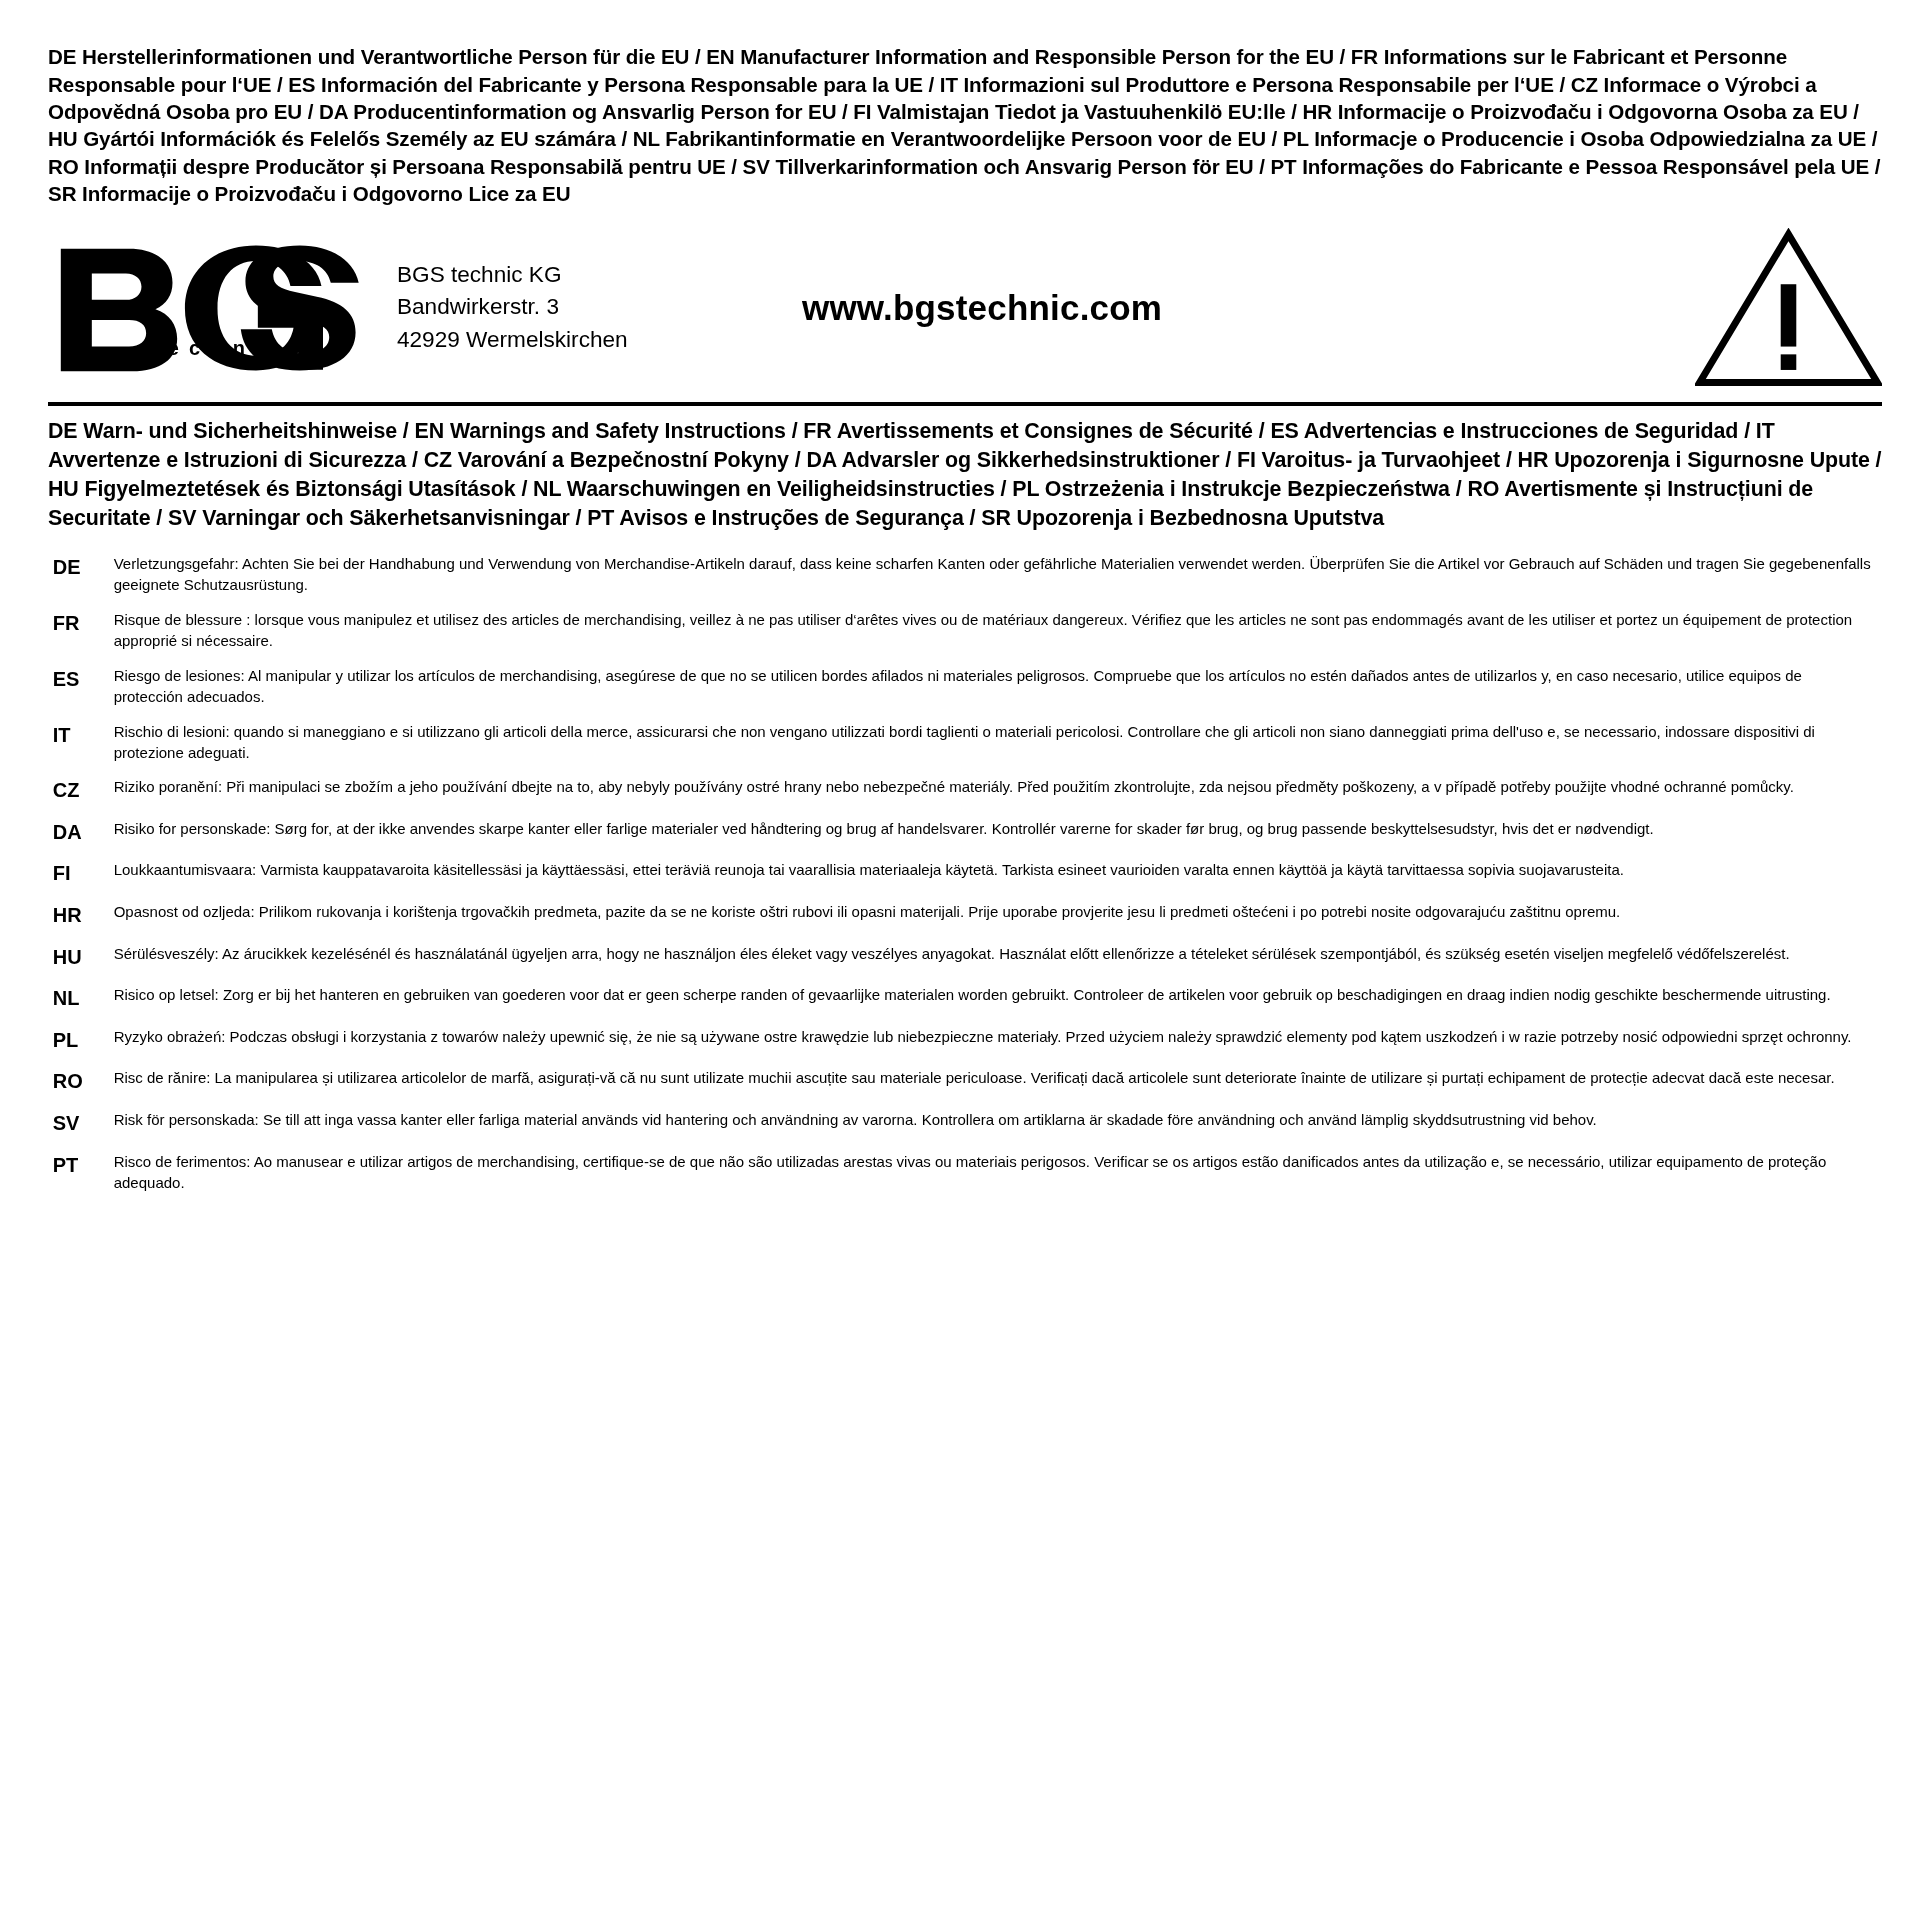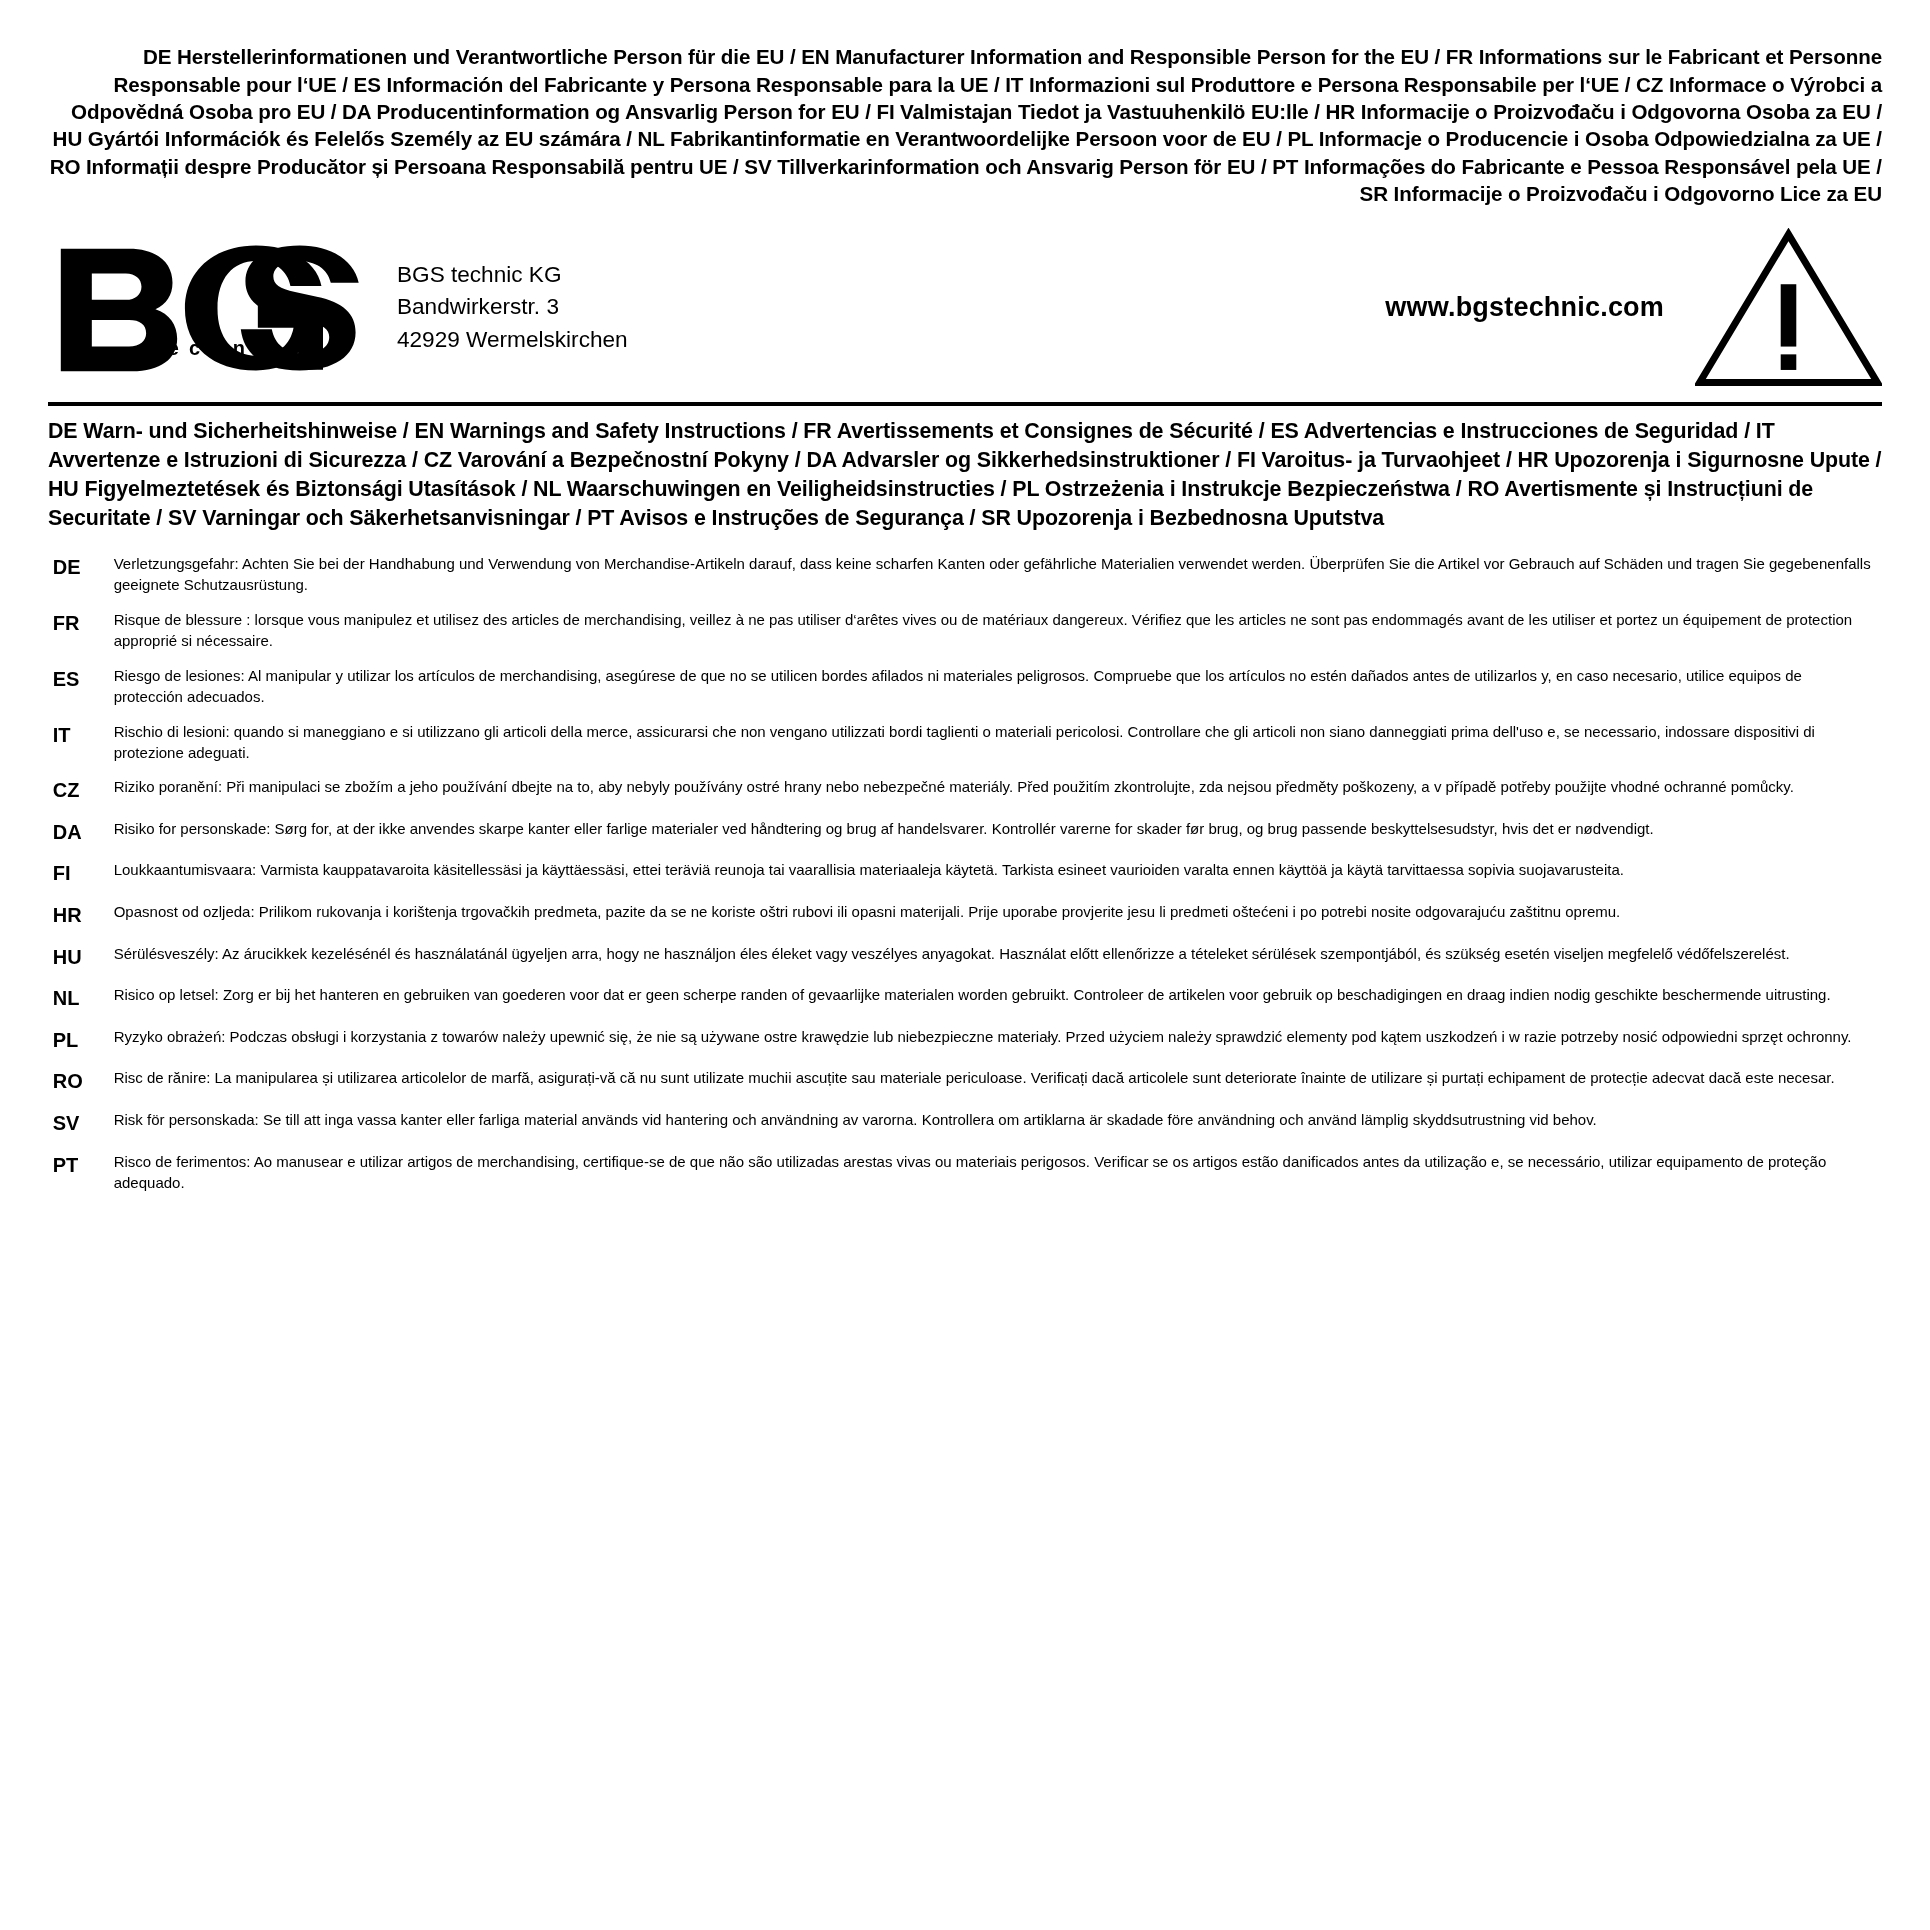--- a/index.html
+++ b/index.html
@@ -21,21 +21,20 @@
     padding: 37px 48px 0 48px;
   }
 
   
   .top-heading {
     font-size: 20.6px;
     font-weight: bold;
     line-height: 1.33;
     letter-spacing: -0.1px;
     margin: 6.2px 0 12.5px 0;
-    text-align: right;
   }
 
   
   .company-band {
     display: flex;
     align-items: center;
     padding: 7.8px 0 14px 0;
     border-bottom: 4.7px solid #000;
     margin-bottom: 11px;
   }
@@ -55,22 +54,22 @@
     padding-left: 7.8px;
   }
   .contact-block {
     font-size: 22.6px;
     line-height: 1.45;
     width: 335px;
     flex: 0 0 335px;
   }
   .website {
     flex: 1 1 auto;
-    text-align: right;
-    font-size: 27px;
+    text-align: left;
+    font-size: 35px;
     font-weight: bold;
     letter-spacing: 0.2px;
     padding-right: 23px;
   }
   .warn-tri {
     flex: 0 0 195px;
     display: flex;
     justify-content: flex-end;
     align-items: center;
   }

